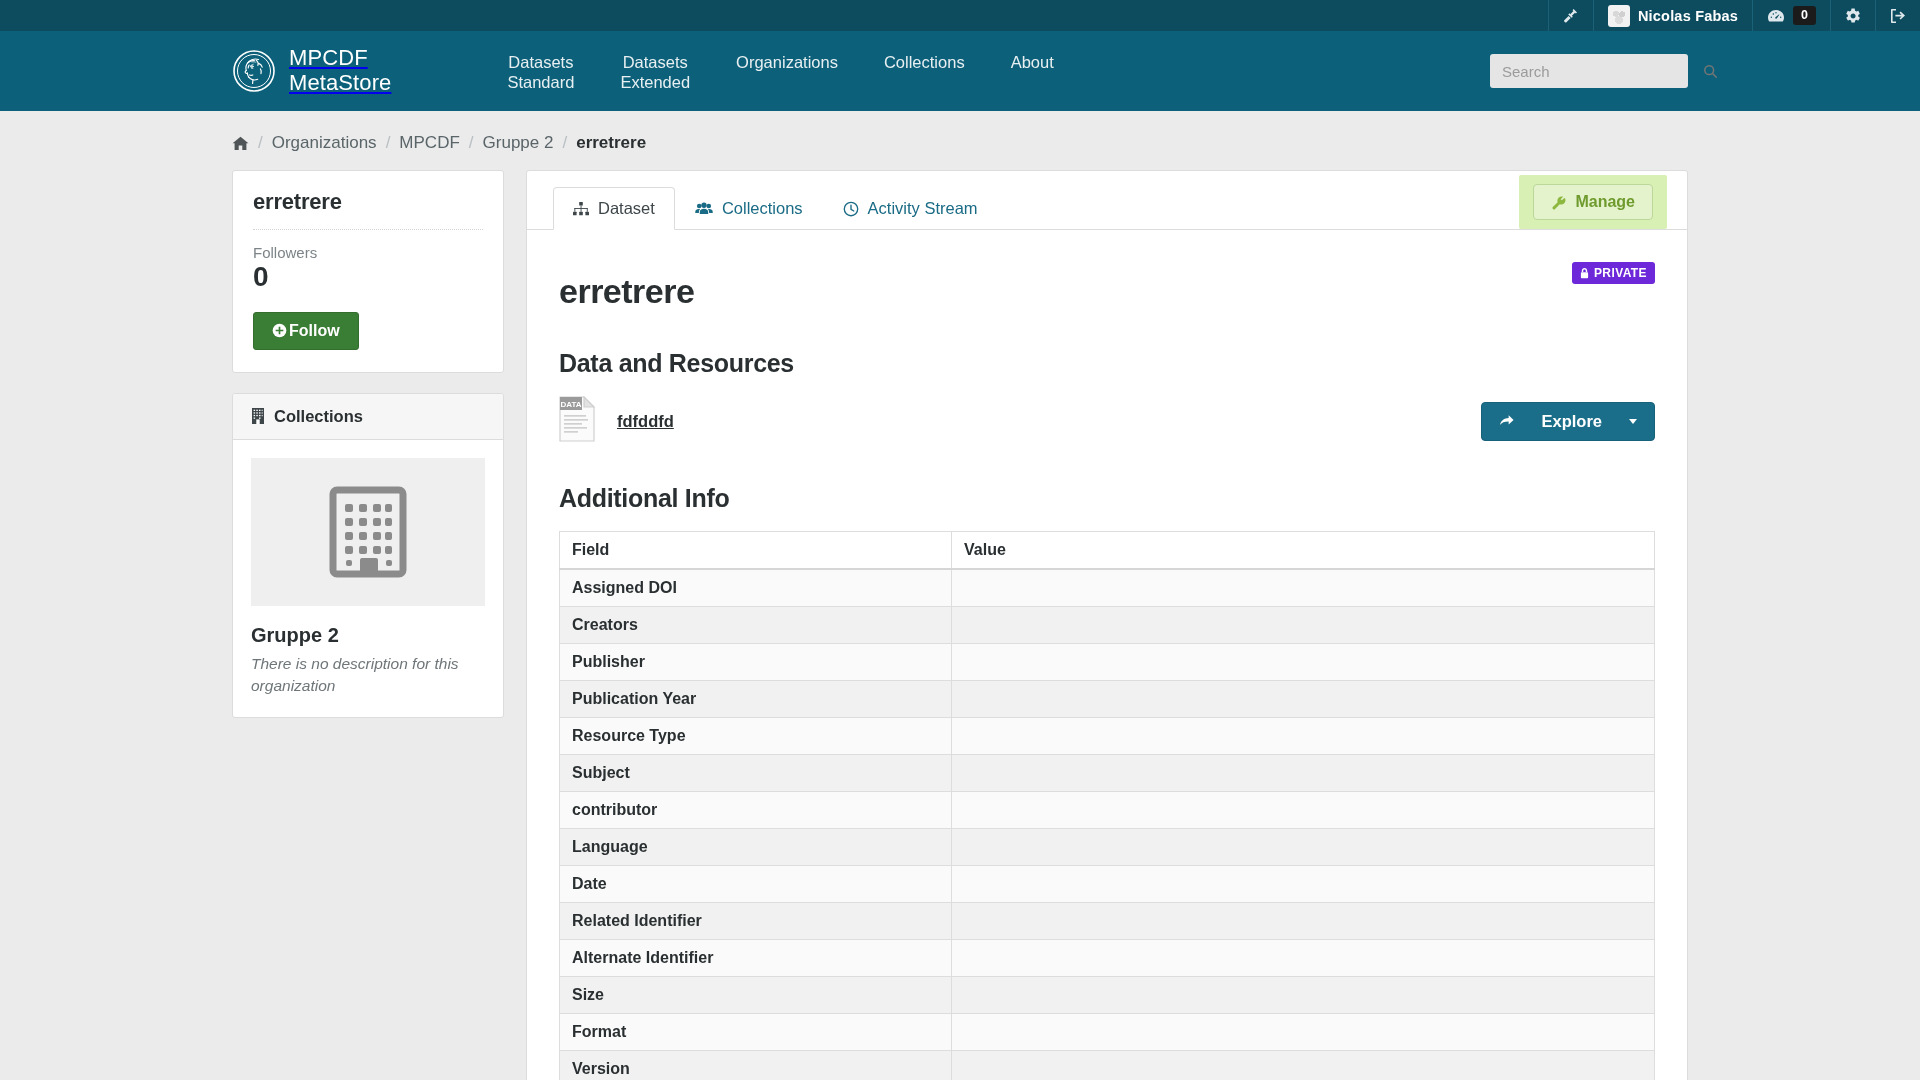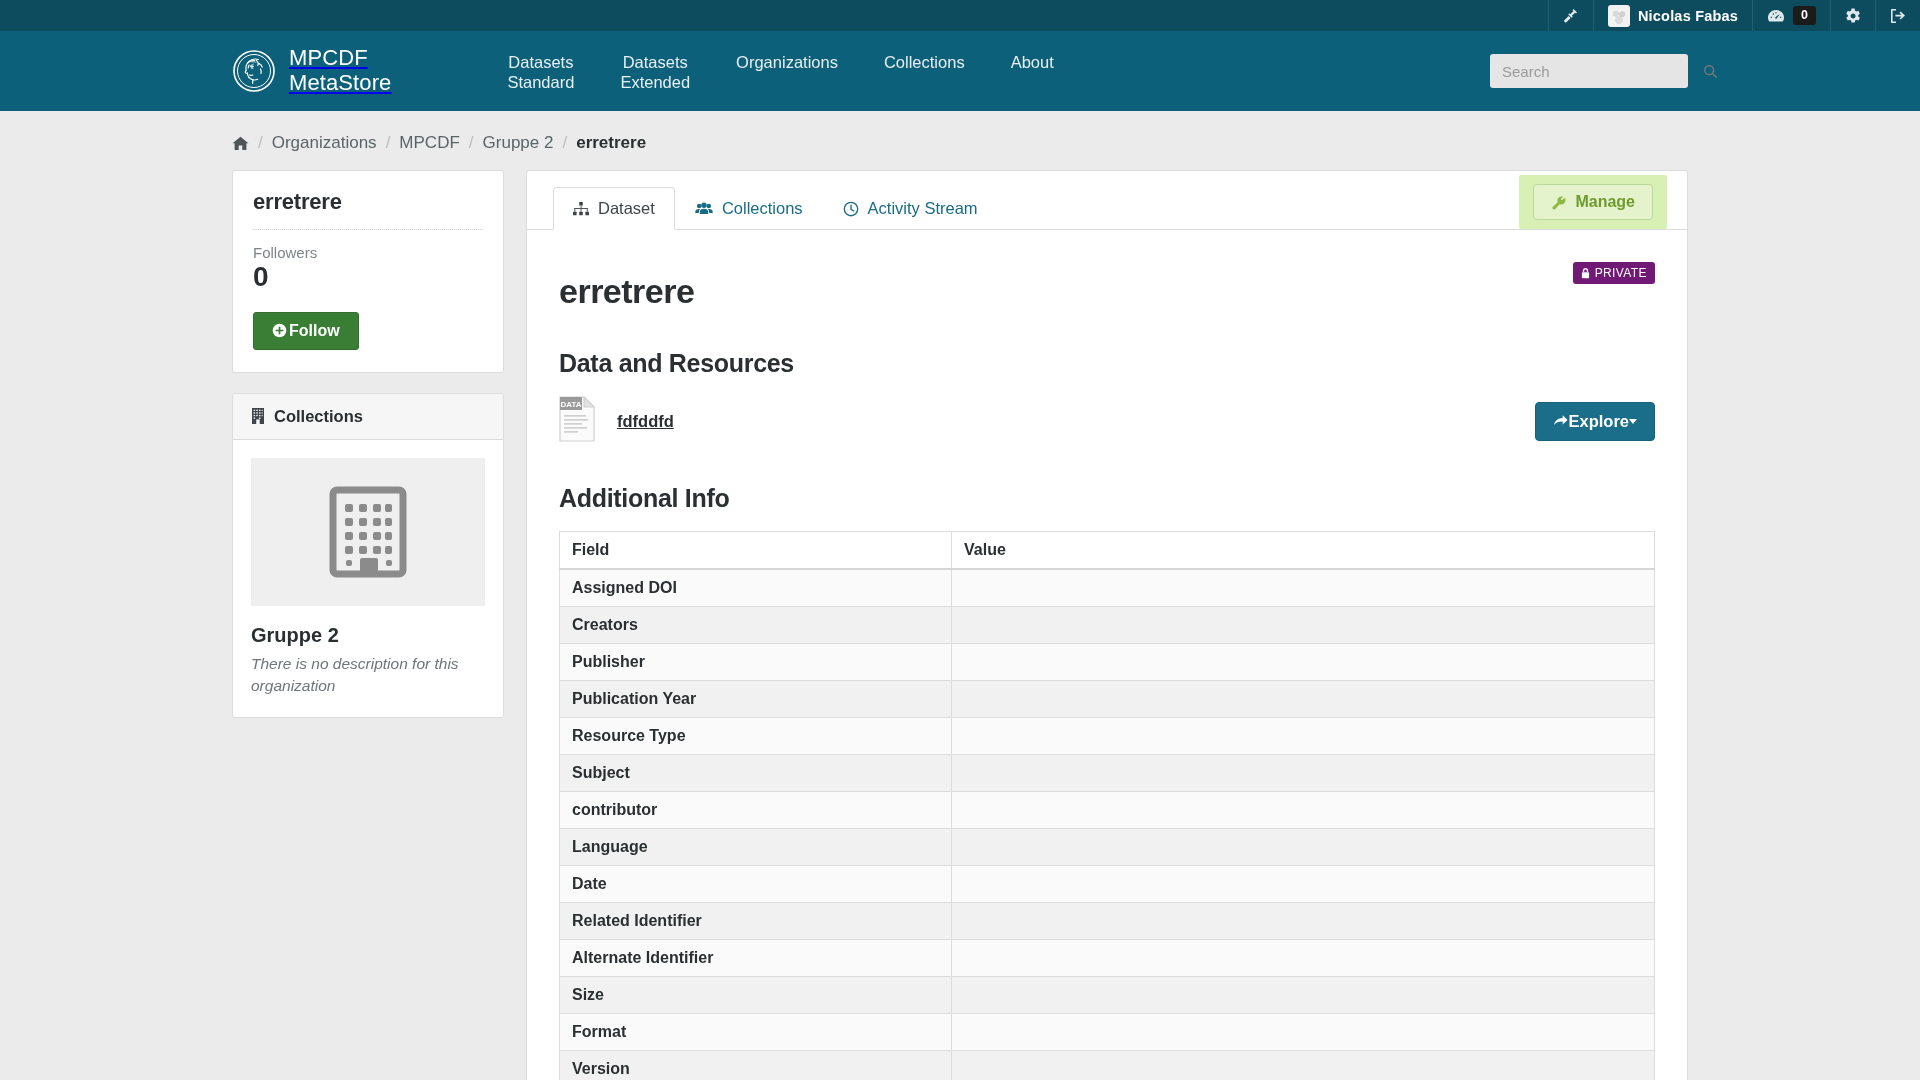--- a/index.html
+++ b/index.html
@@ -279,42 +279,42 @@
 
   
   .ds-body { padding: 26px 32px 0 32px; }
   .ds-title-row { display: flex; align-items: flex-start; justify-content: space-between; }
   .ds-title {
     font-size: 34px; font-weight: bold; color: #2a2f31;
     margin: 16px 0 0 0; letter-spacing: -.5px;
   }
   .private-badge {
     display: inline-flex; align-items: center; gap: 5px;
-    background: #701a75; color: #fff;
-    font-size: 12px; font-weight: normal;
+    background: #6d28d9; color: #fff;
+    font-size: 12px; font-weight: bold;
     letter-spacing: .4px;
     padding: 4px 8px; border-radius: 3px;
     margin-top: 6px;
   }
   .h2 {
     font-size: 25px; font-weight: bold; color: #2a2f31;
     margin: 38px 0 0 0; letter-spacing: -.3px;
   }
   .res-row {
     display: flex; align-items: center;
     margin-top: 18px;
     min-height: 50px;
   }
   .res-icon { width: 42px; flex: 0 0 42px; }
   .res-name {
     font-size: 16.5px; font-weight: bold; color: #2a2f31;
     margin-left: 16px; flex: 1;
   }
   .btn-explore {
-    display: inline-flex; align-items: center; gap: 0;
+    display: inline-flex; align-items: center; gap: 27px;
     background: #1b6e89;
     border: 1px solid #17617a;
     color: #fff;
     font-size: 16.5px;
     font-weight: bold;
     padding: 9px 17px;
     border-radius: 4px;
     cursor: pointer;
     font-family: "Liberation Sans", sans-serif;
   }

